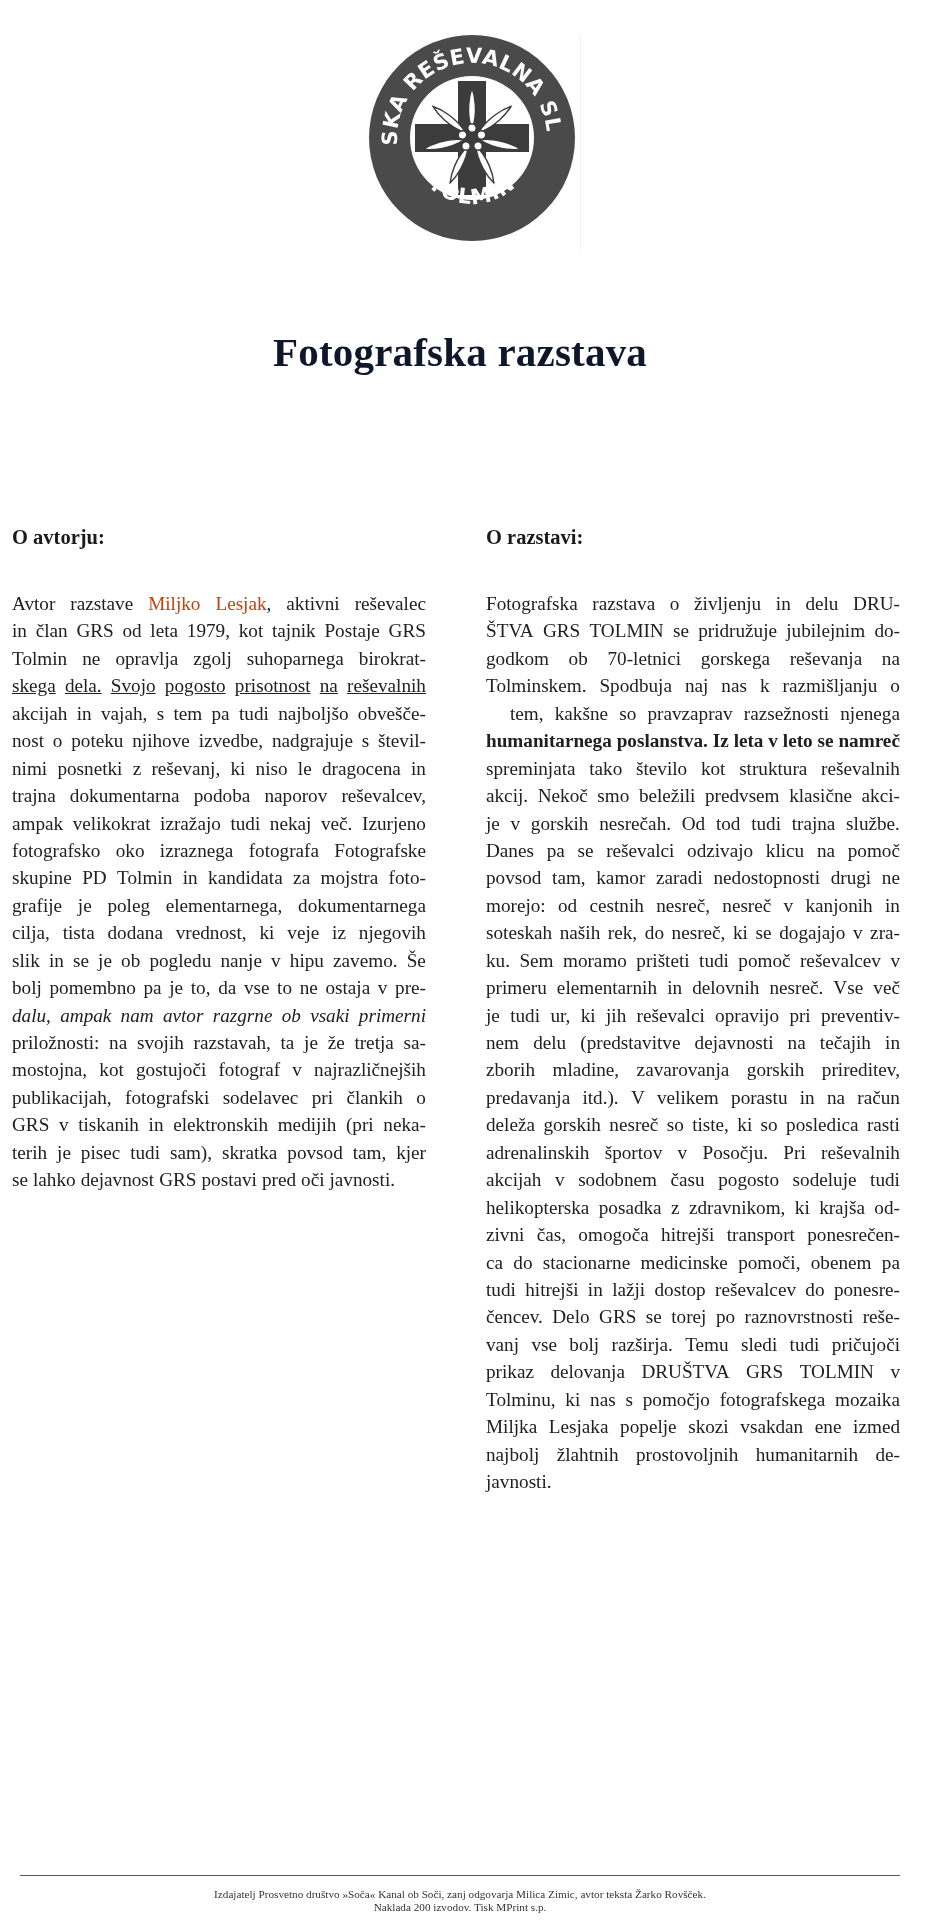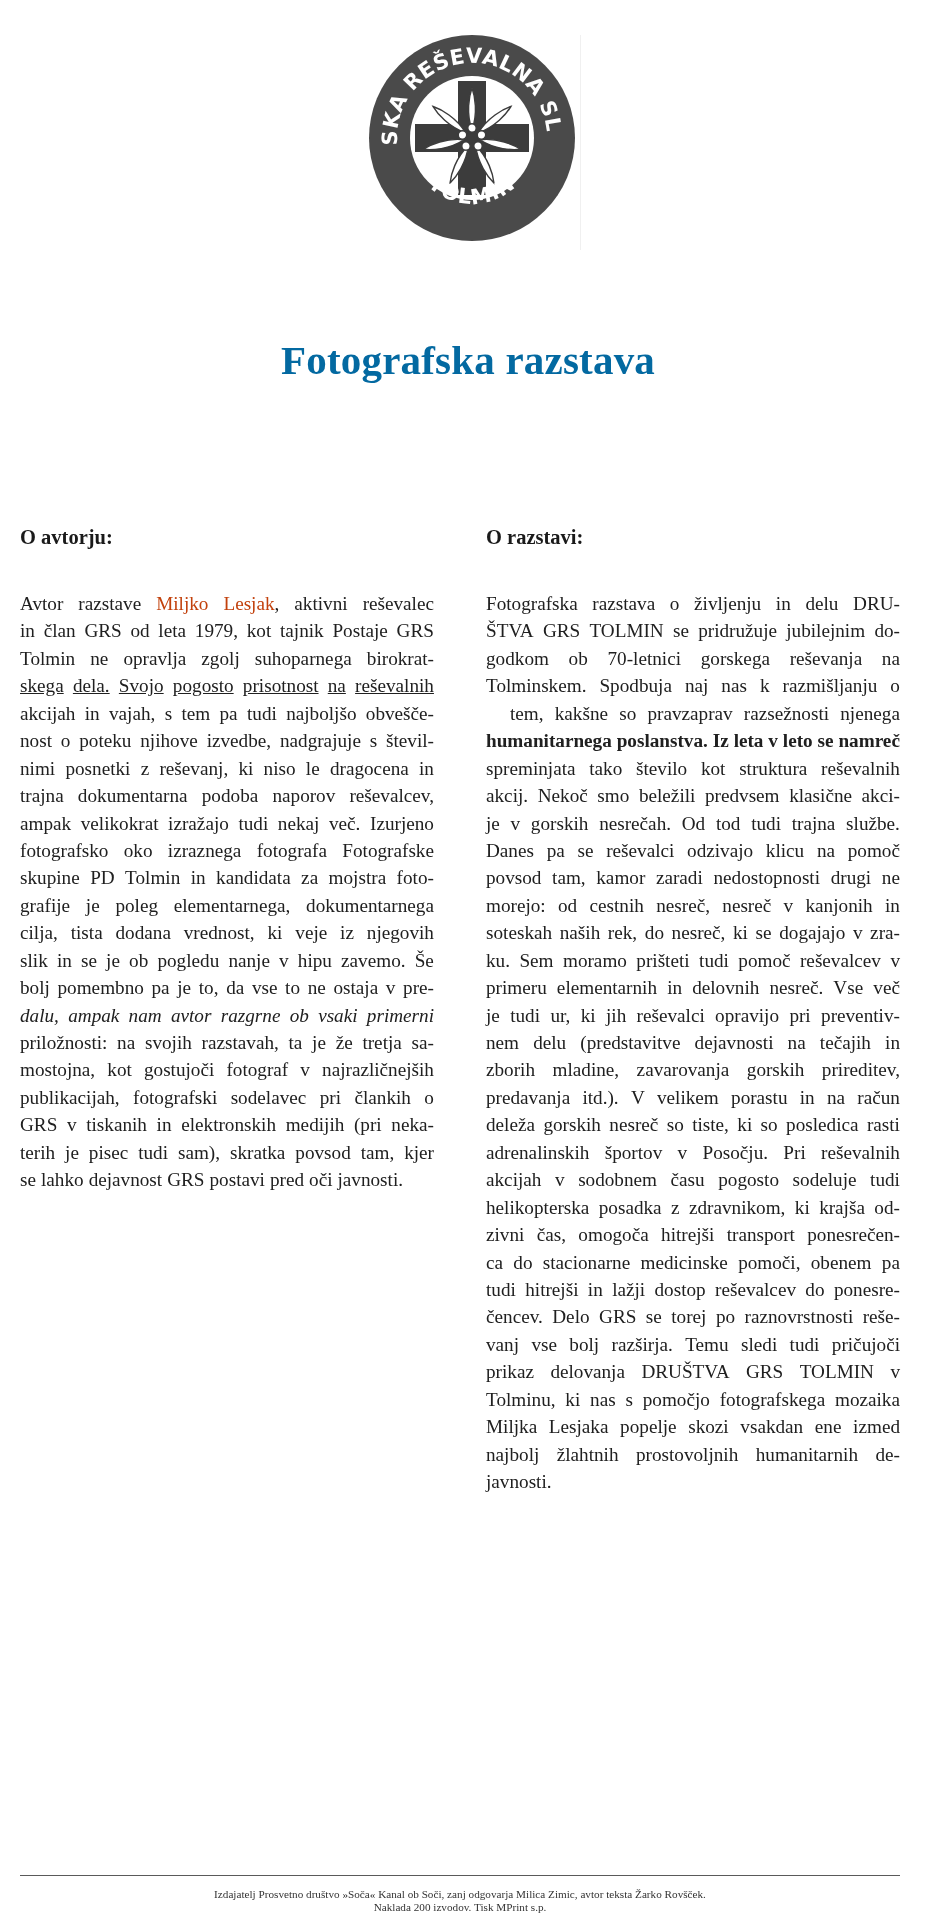--- a/index.html
+++ b/index.html
@@ -1,23 +1,23 @@
 <!DOCTYPE html>
 <html><head>
 <meta charset="utf-8">
 <style>
   html, body { margin: 0; padding: 0; background: #ffffff; }
   body { width: 950px; height: 1920px; position: relative; overflow: hidden;
          font-family: "Liberation Serif", "DejaVu Serif", serif; color: #1c1c1c; }
   .logo { position: absolute; left: 367px; top: 33px; width: 210px; height: 210px; }
   .logo-rule { position: absolute; left: 580px; top: 35px; width: 1px; height: 215px; background: #f0f0f0; }
   .title { position: absolute; left: 0; width: 920px; top: 328px; text-align: center;
-           font-size: 41px; font-weight: bold; color: #0369a1; letter-spacing: 0.2px; margin: 8px; }
+           font-size: 41px; font-weight: bold; color: #0f172a; letter-spacing: 0.2px; margin: 0; }
   .col { position: absolute; top: 522px; width: 414px; }
-  .col.left { left: 20px; }
+  .col.left { left: 12px; }
   .col.right { left: 486px; }
   .col h2 { margin: 0; font-size: 20.5px; font-weight: bold; line-height: 30px; color: #1a1a1a; }
   .col .body { margin-top: 38px; font-size: 19.2px; line-height: 27.45px; color: #202020; }
   .jl { display: flex; justify-content: space-between; white-space: pre; }
   .footer-rule { position: absolute; left: 20px; top: 1875px; width: 880px; height: 1px; background: #5a5a5a; }
   .footer { position: absolute; left: 0; top: 1888px; width: 920px; text-align: center;
             font-size: 11.2px; line-height: 12.5px; color: #333; }
   .footer div { white-space: nowrap; }
   b { font-weight: normal; color: #c2410c; }
 </style>

